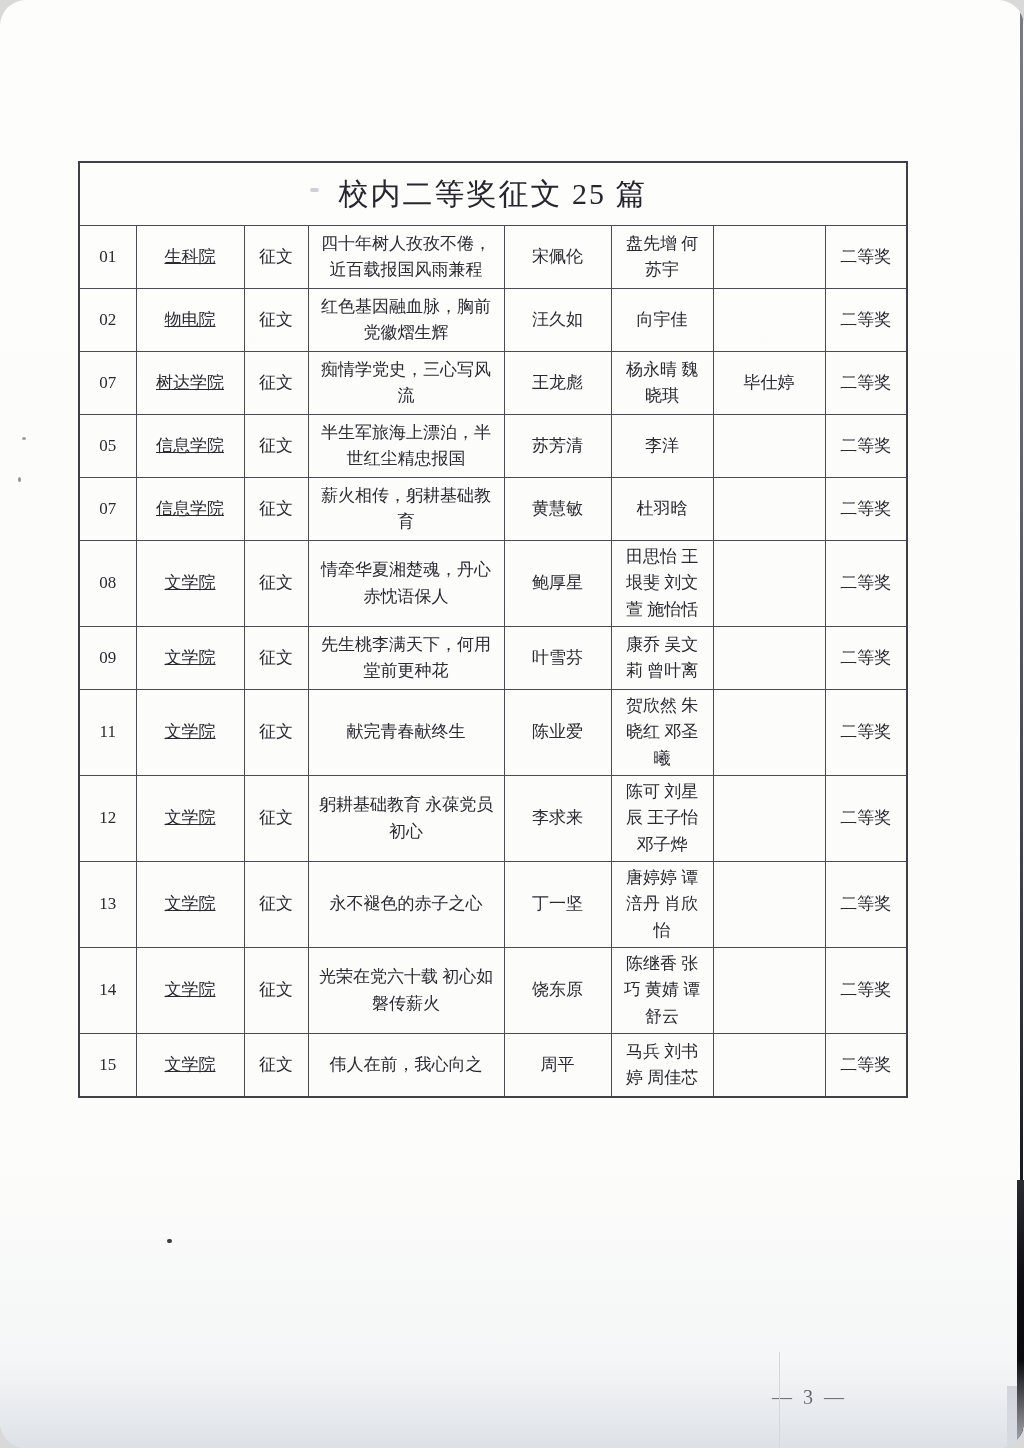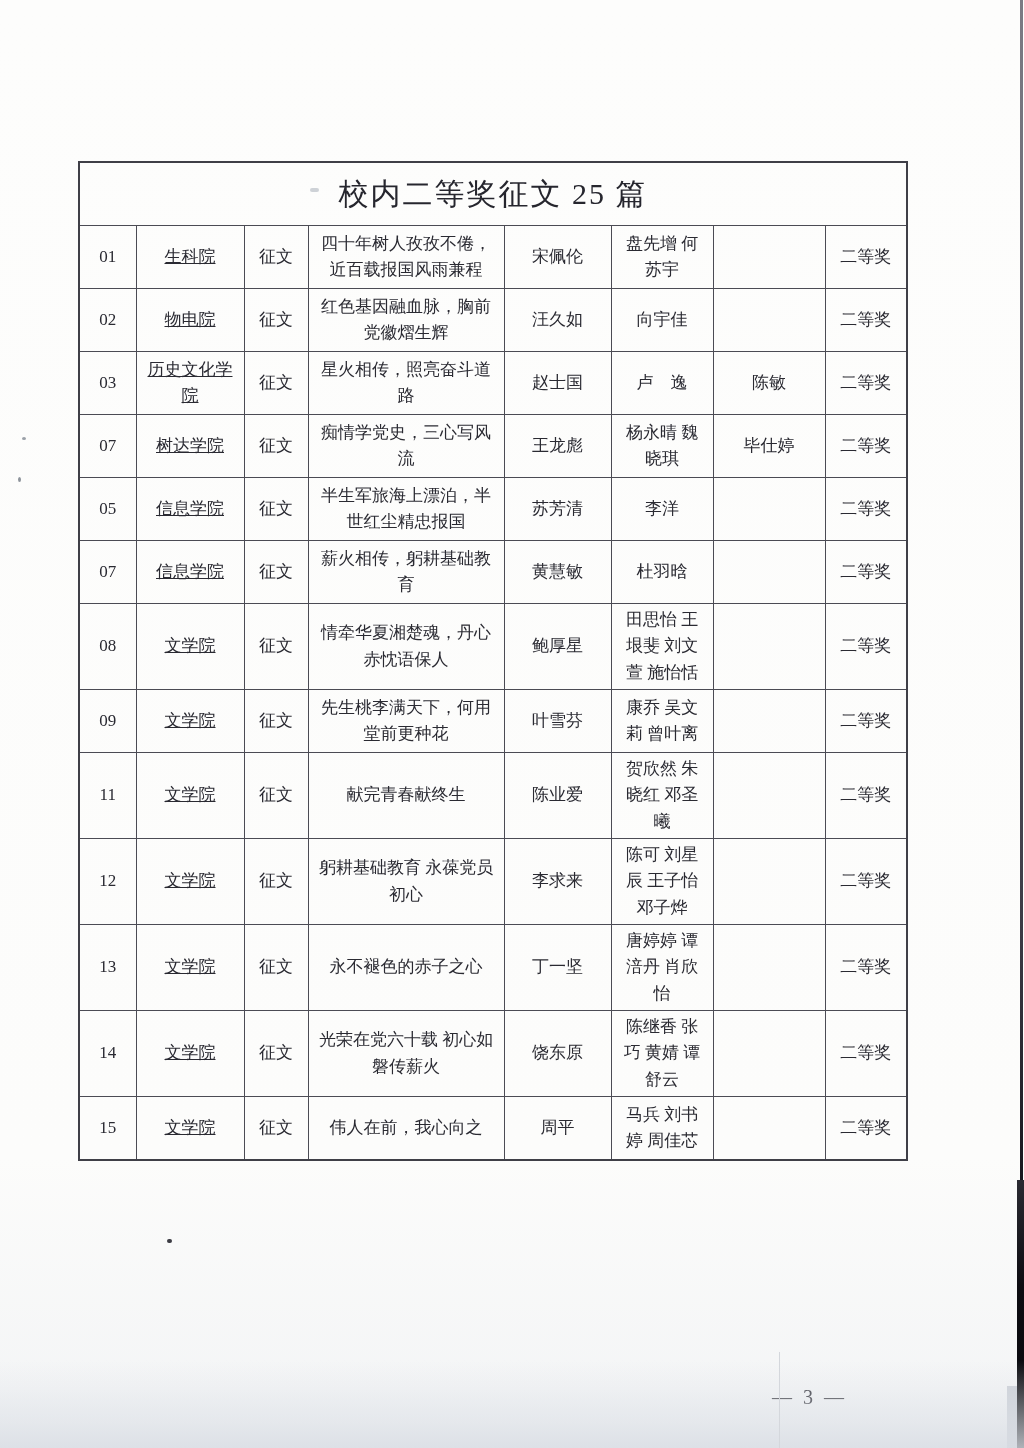--- a/index.html
+++ b/index.html
@@ -7,20 +7,21 @@
     background:#d9d9d9;
     font-family:"Liberation Serif","DejaVu Serif",serif;
   }
   .page{
     position:relative;
     width:1024px;height:1448px;
     margin:0 auto;
     background:linear-gradient(180deg,#fdfdfc 0%,#fcfcfb 80%,#f4f5f6 96%,#eceef1 100%);
     overflow:hidden;
     color:#2a2a32;
+    border-radius:26px;
   }
   
   .award-table{
     position:absolute;
     left:78px;top:161px;
     width:828px;
     border-collapse:collapse;
     table-layout:fixed;
     font-size:17px;
     color:#2a2a32;
@@ -123,30 +124,20 @@
           <td class="cell cell-no">02</td>
           <td class="cell cell-unit">物电院</td>
           <td class="cell cell-category">征文</td>
           <td class="cell cell-title">红色基因融血脉，胸前党徽熠生辉</td>
           <td class="cell cell-member">汪久如</td>
           <td class="cell cell-authors">向宇佳</td>
           <td class="cell cell-advisor"></td>
           <td class="cell cell-award">二等奖</td>
         </tr>
         <tr>
-          <td class="cell cell-no">03</td>
-          <td class="cell cell-unit">历史文化学院</td>
-          <td class="cell cell-category">征文</td>
-          <td class="cell cell-title">星火相传，照亮奋斗道路</td>
-          <td class="cell cell-member">赵士国</td>
-          <td class="cell cell-authors">卢　逸</td>
-          <td class="cell cell-advisor">陈敏</td>
-          <td class="cell cell-award">二等奖</td>
-        </tr>
-        <tr>
           <td class="cell cell-no">07</td>
           <td class="cell cell-unit">树达学院</td>
           <td class="cell cell-category">征文</td>
           <td class="cell cell-title">痴情学党史，三心写风流</td>
           <td class="cell cell-member">王龙彪</td>
           <td class="cell cell-authors">杨永晴 魏晓琪</td>
           <td class="cell cell-advisor">毕仕婷</td>
           <td class="cell cell-award">二等奖</td>
         </tr>
         <tr>

